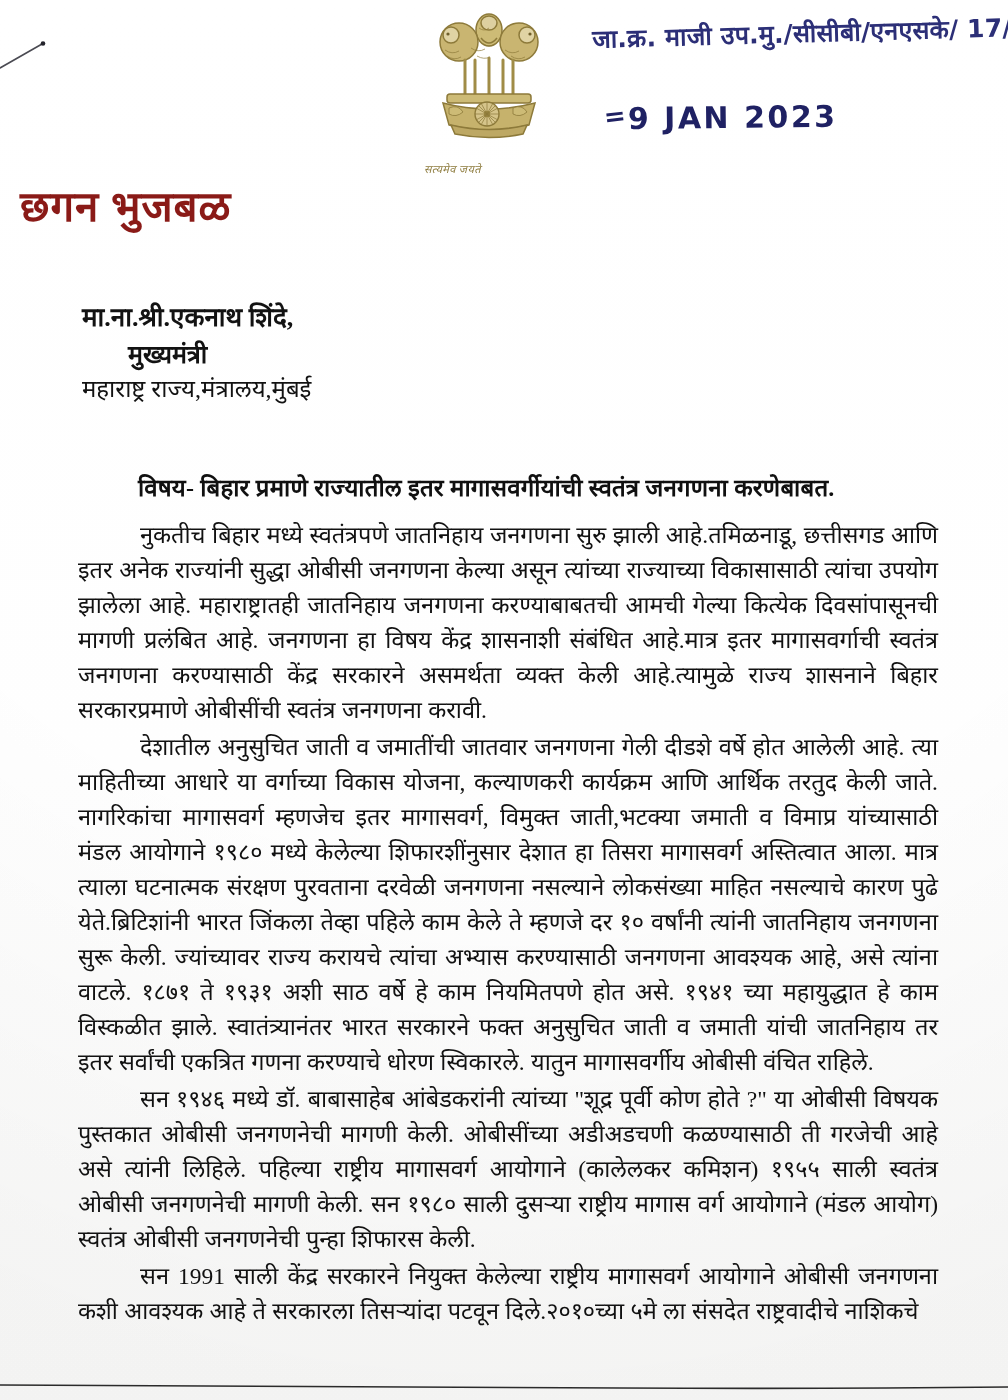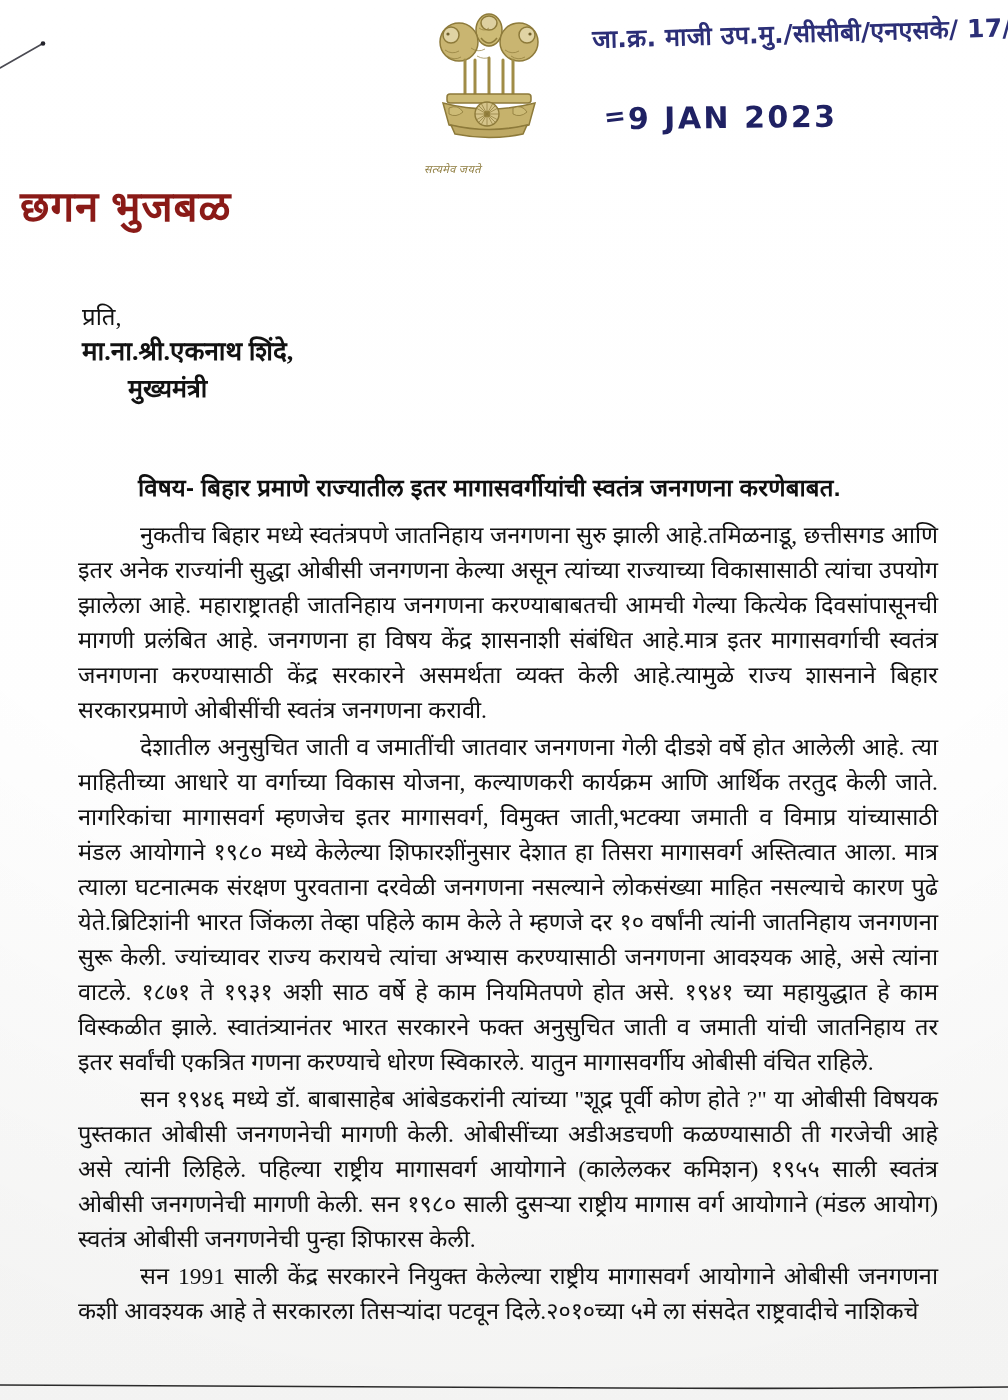--- a/index.html
+++ b/index.html
@@ -155,21 +155,21 @@
     font-size: 25px;
     margin-left: 46px;
   }
 
   
   .subject {
     position: absolute;
     left: 138px;
     top: 470px;
     width: 800px;
-    font-family: Liberation Sans, sans-serif;
+    font-family: Liberation Serif, serif;
     font-size: 24px;
     font-weight: 700;
     color: #101010;
     letter-spacing: 0.2px;
   }
 
   
   .body-copy {
     position: absolute;
     left: 78px;
@@ -286,23 +286,23 @@
     <div class="date-stamp">
       <span class="tick">=</span><span>9 JAN 2023</span>
     </div>
 
     <div class="name-block">
       <div class="officer-name">छगन भुजबळ</div>
     </div>
   </div>
 
   <div class="address-block">
-    <div class="addr-line">प्रति,</div>
     <div class="addr-line bold">मा.ना.श्री.एकनाथ शिंदे,</div>
     <div class="addr-line semi">मुख्यमंत्री</div>
+    <div class="addr-line">महाराष्ट्र राज्य,मंत्रालय,मुंबई</div>
   </div>
 
   <div class="subject">विषय- बिहार प्रमाणे राज्यातील इतर मागासवर्गीयांची स्वतंत्र जनगणना करणेबाबत.</div>
 
   <div class="body-copy">
     <p class="para">नुकतीच बिहार मध्ये  स्वतंत्रपणे जातनिहाय जनगणना सुरु झाली आहे.तमिळनाडू, छत्तीसगड आणि इतर अनेक राज्यांनी सुद्धा ओबीसी जनगणना केल्या असून त्यांच्या राज्याच्या विकासासाठी त्यांचा उपयोग झालेला आहे. महाराष्ट्रातही जातनिहाय जनगणना करण्याबाबतची आमची गेल्या कित्येक दिवसांपासूनची मागणी प्रलंबित आहे. जनगणना हा विषय केंद्र शासनाशी संबंधित आहे.मात्र इतर मागासवर्गाची स्वतंत्र जनगणना करण्यासाठी केंद्र सरकारने असमर्थता व्यक्त केली आहे.त्यामुळे राज्य शासनाने बिहार सरकारप्रमाणे ओबीसींची स्वतंत्र जनगणना करावी.</p>
     <p class="para">देशातील अनुसुचित जाती व जमातींची  जातवार जनगणना गेली दीडशे वर्षे होत आलेली आहे. त्या माहितीच्या आधारे या वर्गाच्या विकास योजना, कल्याणकरी कार्यक्रम आणि आर्थिक तरतुद केली जाते. नागरिकांचा मागासवर्ग म्हणजेच इतर मागासवर्ग, विमुक्त जाती,भटक्या जमाती व विमाप्र यांच्यासाठी मंडल आयोगाने १९८० मध्ये केलेल्या शिफारशींनुसार देशात हा तिसरा मागासवर्ग अस्तित्वात आला. मात्र त्याला घटनात्मक संरक्षण पुरवताना दरवेळी जनगणना नसल्याने लोकसंख्या माहित नसल्याचे कारण पुढे येते.ब्रिटिशांनी भारत जिंकला तेव्हा पहिले काम केले ते म्हणजे दर १० वर्षांनी त्यांनी जातनिहाय जनगणना सुरू केली. ज्यांच्यावर राज्य करायचे त्यांचा अभ्यास करण्यासाठी जनगणना आवश्यक आहे, असे त्यांना वाटले. १८७१ ते १९३१ अशी साठ वर्षे हे काम नियमितपणे होत असे. १९४१ च्या महायुद्धात हे काम विस्कळीत झाले. स्वातंत्र्यानंतर भारत सरकारने फक्त अनुसुचित जाती व जमाती यांची जातनिहाय तर इतर सर्वांची एकत्रित गणना करण्याचे धोरण स्विकारले. यातुन मागासवर्गीय ओबीसी वंचित राहिले.</p>
     <p class="para">सन १९४६ मध्ये डॉ. बाबासाहेब आंबेडकरांनी त्यांच्या "शूद्र पूर्वी कोण होते ?" या ओबीसी विषयक  पुस्तकात  ओबीसी  जनगणनेची मागणी केली. ओबीसींच्या अडीअडचणी कळण्यासाठी ती गरजेची आहे असे त्यांनी लिहिले. पहिल्या राष्ट्रीय मागासवर्ग आयोगाने (कालेलकर कमिशन) १९५५ साली  स्वतंत्र  ओबीसी  जनगणनेची  मागणी  केली. सन १९८० साली दुसऱ्या राष्ट्रीय मागास वर्ग आयोगाने (मंडल आयोग) स्वतंत्र ओबीसी जनगणनेची  पुन्हा शिफारस केली.</p>
     <p class="para">सन 1991 साली केंद्र सरकारने नियुक्त  केलेल्या  राष्ट्रीय मागासवर्ग आयोगाने ओबीसी जनगणना कशी आवश्यक आहे ते सरकारला तिसऱ्यांदा पटवून दिले.२०१०च्या ५मे ला संसदेत राष्ट्रवादीचे नाशिकचे</p>
   </div>

